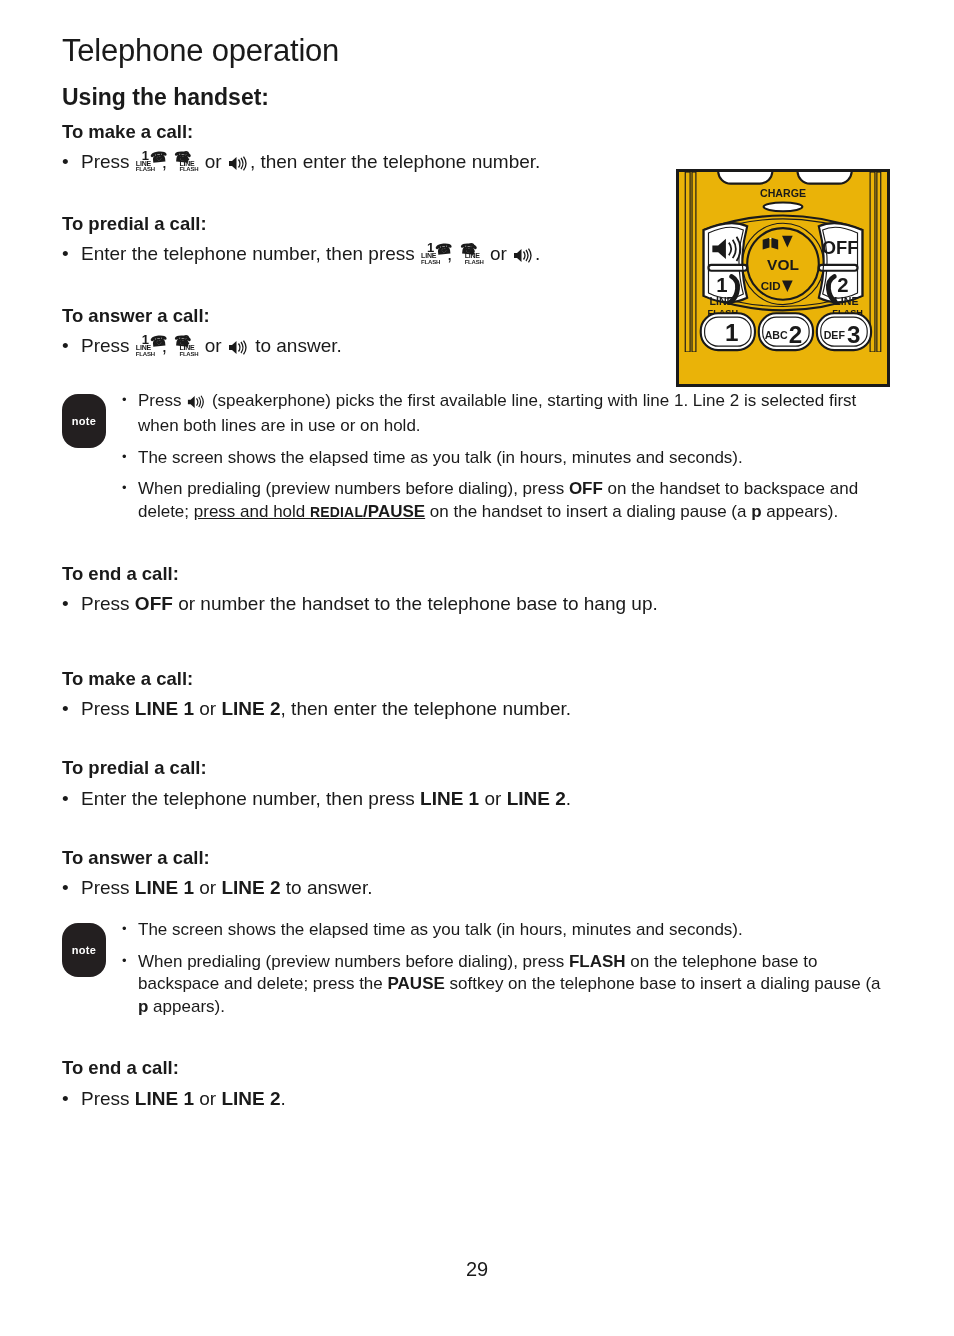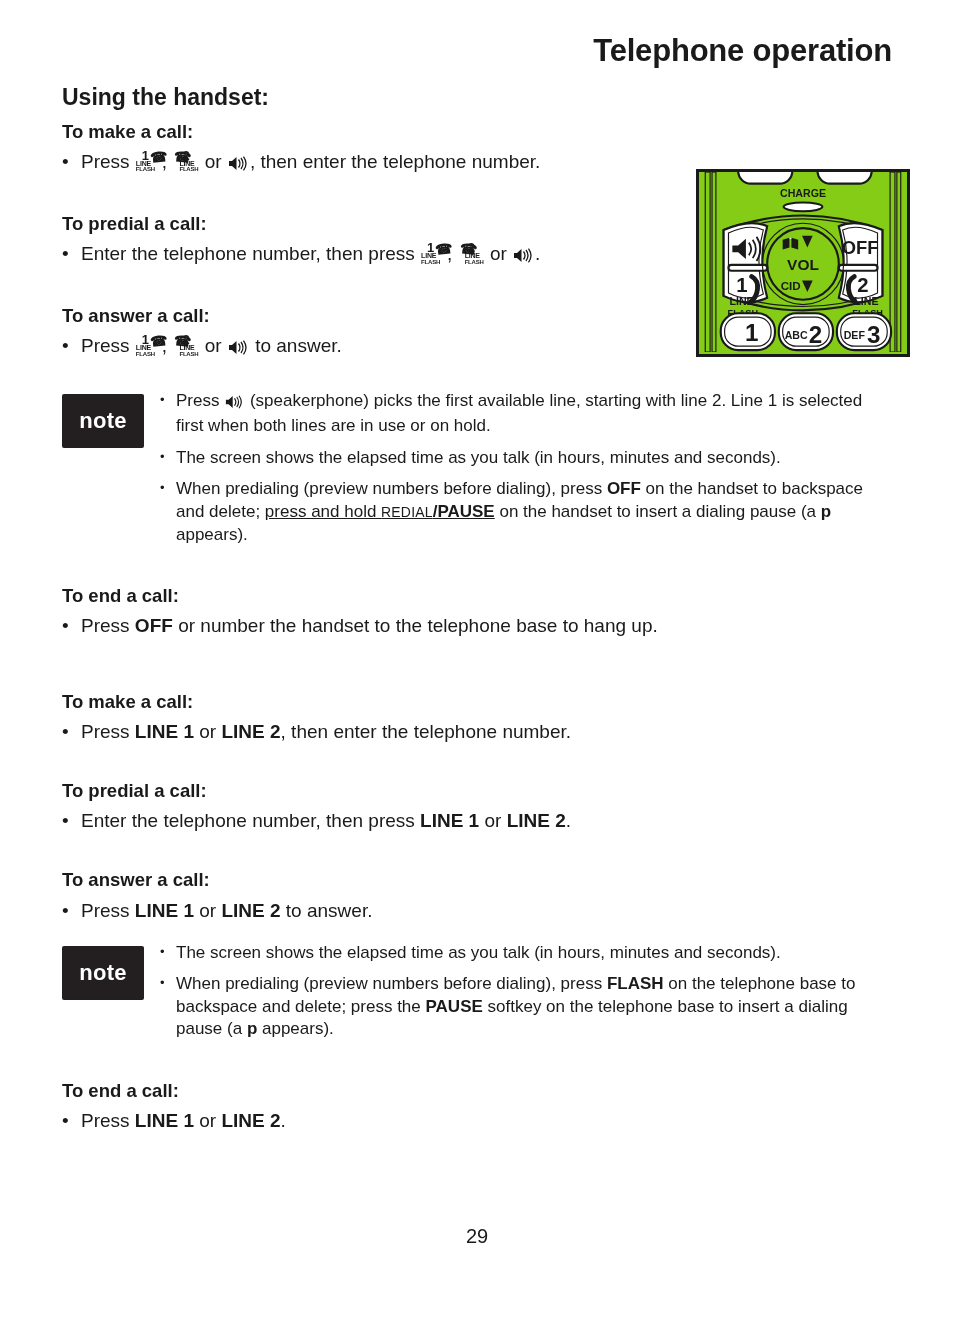--- a/index.html
+++ b/index.html
@@ -23,25 +23,24 @@
   }
   .content {
     position: absolute;
     left: 62px;
     top: 34px;
     width: 830px;
   }
 
   h1.chapter-title {
     font-size: 31px;
-    font-weight: bold;
+    font-weight: normal;
     margin: 0 0 16px 0;
     letter-spacing: -0.2px;
     line-height: 1.1;
-    text-align: right;
   }
   h2.section-title {
     font-size: 22px;
     font-weight: bold;
     margin: 0 0 13px 0;
     line-height: 1.1;
   }
   h3.sub-title {
     font-size: 23px;
     font-weight: bold;
@@ -69,21 +68,21 @@
   }
   .bullet-line .btxt {
     flex: 1 1 auto;
   }
   .gap-sm { height: 13px; }
   .gap-md { height: 22px; }
   .gap-lg { height: 38px; }
 
   b, strong { font-weight: bold; }
   .smallcaps {
-    font-weight: normal;
+    font-weight: bold;
     font-size: 0.82em;
     letter-spacing: 0.2px;
     margin-top: 12px;
   }
   .uline { text-decoration: underline; text-align: center; }
 
   
   .linekey {
     display: inline-block;
     position: relative;
@@ -137,26 +136,26 @@
     margin: 0 1px;
   }
 
   
   .note-block {
     display: flex;
     align-items: flex-start;
   }
   .note-badge {
     flex: 0 0 auto;
-    width: 82px;
+    width: 44px;
     height: 54px;
     background: #231f20;
-    border-radius: 2px;
+    border-radius: 16px;
     color: #ffffff;
-    font-size: 22px;
+    font-size: 11px;
     font-weight: bold;
     display: flex;
     align-items: center;
     justify-content: center;
     letter-spacing: 0.3px;
     margin-top: 4px;
   }
   .note-body {
     flex: 1 1 auto;
     margin-left: 16px;
@@ -175,33 +174,32 @@
     line-height: 1.55;
   }
   .note-item .ntxt { flex: 1 1 auto; }
 
   
   .phone-fig {
     position: absolute;
     left: 676px;
     top: 169px;
     width: 214px;
-    height: 188px;
+    height: 218px;
     border: 3px solid #1a1a1a;
-    background: #84cc16;
+    background: #eab308;
     box-sizing: border-box;
     overflow: hidden;
-    margin-left: 20px;
   }
 
   
   .page-number {
     position: absolute;
     left: 0;
-    top: 1225px;
+    top: 1258px;
     width: 954px;
     text-align: center;
     font-size: 20px;
     color: #1a1a1a;
   }
 </style>
 </head>
 <body>
 
 <div class="page">
@@ -336,21 +334,21 @@
     <div class="note-block">
       <div class="note-badge">note</div>
       <div class="note-body">
         <div class="note-item">
           <span class="dot">•</span>
           <span class="ntxt"><span>Press </span><span class="spk"><svg width="19" height="14" viewBox="0 0 21 15">
                   <path d="M 1 5 L 4 5 L 8.5 1 L 8.5 14 L 4 10 L 1 10 Z" fill="#1a1a1a"></path>
                   <path d="M 10.5 3.5 Q 13.5 7.5 10.5 11.5" fill="none" stroke="#1a1a1a" stroke-width="1.3"></path>
                   <path d="M 13 2 Q 17 7.5 13 13" fill="none" stroke="#1a1a1a" stroke-width="1.3"></path>
                   <path d="M 15.5 0.6 Q 20.5 7.5 15.5 14.4" fill="none" stroke="#1a1a1a" stroke-width="1.3"></path>
-                </svg></span><span> (speakerphone) picks the first available line, starting with line 2. Line 1 is selected first when both lines are in use or on hold.</span></span>
+                </svg></span><span> (speakerphone) picks the first available line, starting with line 1. Line 2 is selected first when both lines are in use or on hold.</span></span>
         </div>
         <div class="note-item">
           <span class="dot">•</span>
           <span class="ntxt">The screen shows the elapsed time as you talk (in hours, minutes and seconds).</span>
         </div>
         <div class="note-item">
           <span class="dot">•</span>
           <span class="ntxt"><span>When predialing (preview numbers before dialing), press </span><b>OFF</b><span> on the handset to backspace and delete; </span><span class="uline">press and hold </span><span class="smallcaps uline">REDIAL</span><b class="uline">/PAUSE</b><span> on the handset to insert a dialing pause (a </span><b>p</b><span> appears).</span></span>
         </div>
       </div>

